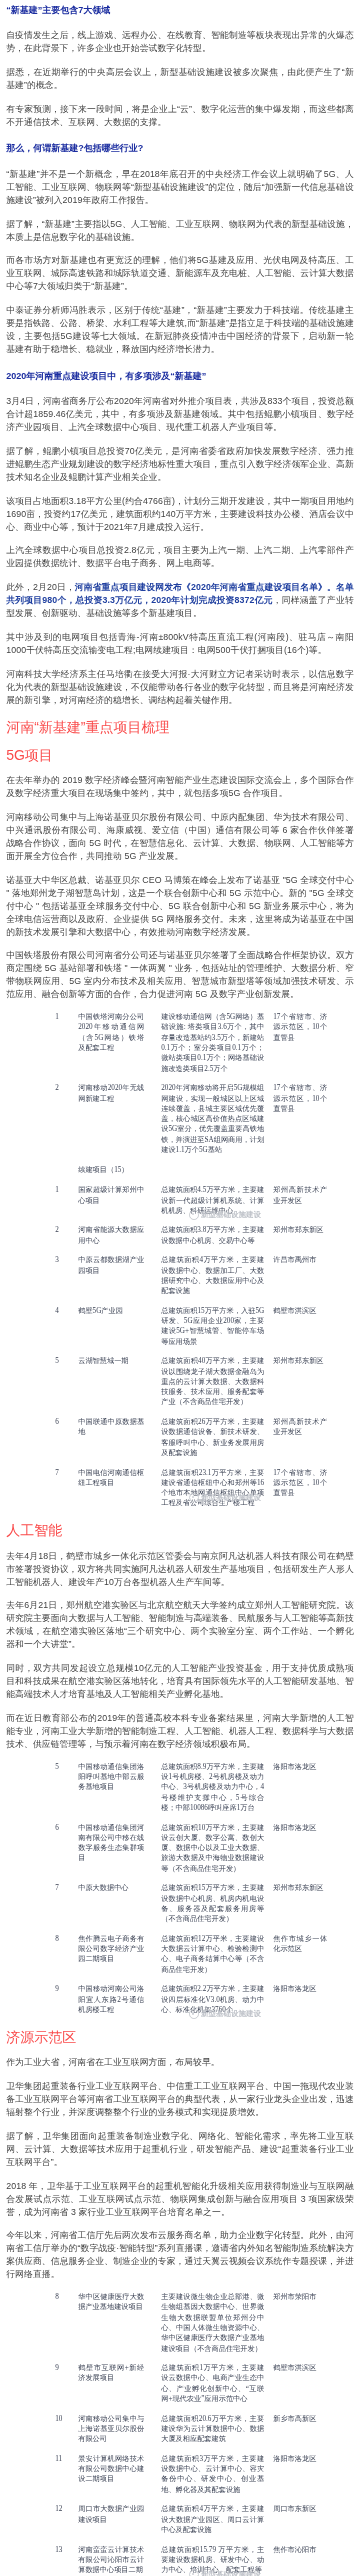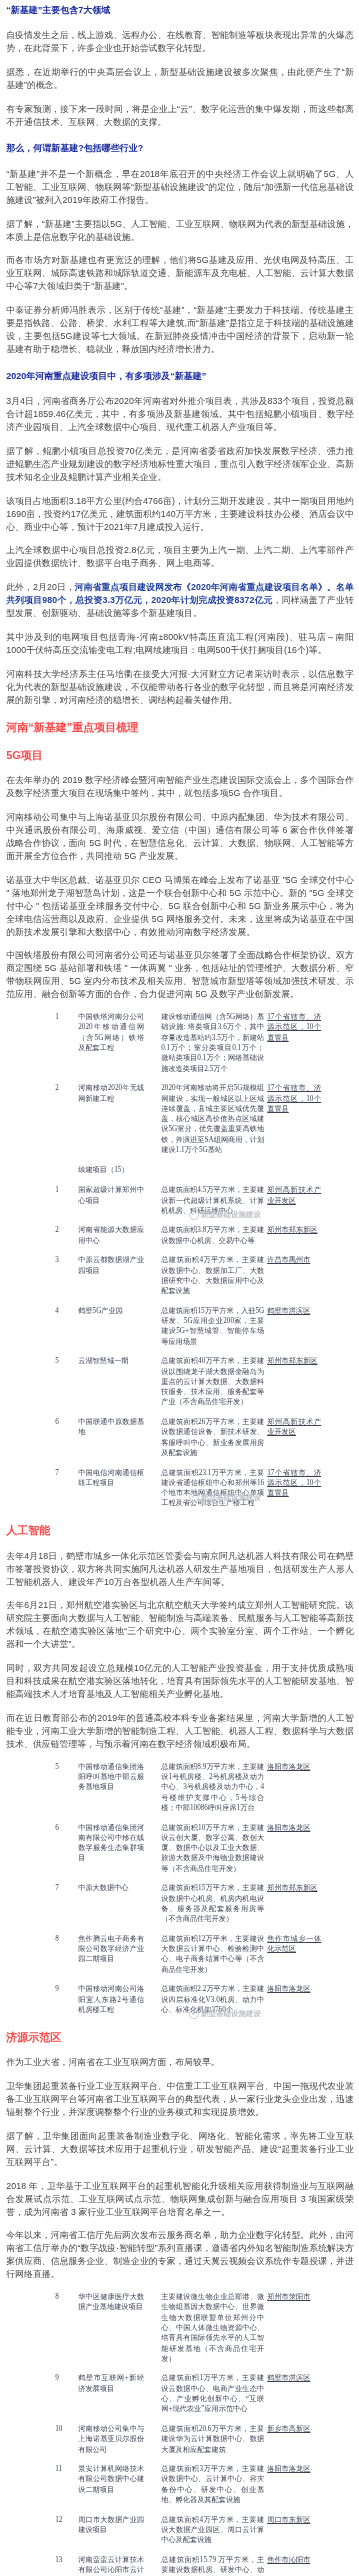--- a/index.html
+++ b/index.html
@@ -20,24 +20,24 @@
     letter-spacing:0.1px;
   }
   .h-blue{
     font-weight:bold;
     color:#1b2da0;
     margin:13.4px 0 12.4px 0;
     font-size:9px;
   }
   .h-blue:first-child{margin-top:0;}
   .h-red{
-    font-weight:bold;
+    font-weight:normal;
     color:#fa4b4b;
     margin:14.4px 0 12.4px 0;
-    font-size:11px;
+    font-size:14px;
   }
   .hl{
     color:#2040a0;
     font-weight:bold;
   }
   
   .tfrag{
     font-family:"Liberation Serif","DejaVu Serif",serif;
     font-size:7.2px;
     line-height:10.3px;
@@ -51,26 +51,25 @@
   }
   .tnum{flex:0 0 23px;}
   .tname{
     flex:0 0 66px;
     text-align:justify;
     margin-right:17px;
   }
   .tdesc{
     flex:0 0 103px;
     text-align:justify;
-    margin-right:3px;
+    margin-right:9px;
   }
   .tloc{
     flex:0 0 54px;
     text-align:justify;
-    text-decoration:underline;
   }
   .tcat{
     margin:5.2px 0 10.3px 72px;
   }
   
   .twm{
     position:absolute;
     left:112px;
     top:25px;
     display:flex;
@@ -236,21 +235,21 @@
     <div class="h-red">济源示范区</div>
     <p class="para"><span>作为工业大省，河南省在工业互联网方面，布局较早。</span></p>
     <p class="para"><span>卫华集团起重装备行业工业互联网平台、中信重工工业互联网平台、中国一拖现代农业装备工业互联网平台等河南省工业互联网平台的典型代表，从一家行业龙头企业出发，迅速辐射整个行业，并深度调整整个行业的业务模式和实现提质增效。</span></p>
     <p class="para"><span>据了解，卫华集团面向起重装备制造业数字化、网络化、智能化需求，率先将工业互联网、云计算、大数据等技术应用于起重机行业，研发智能产品、建设“起重装备行业工业互联网平台”。</span></p>
     <p class="para"><span>2018 年，卫华基于工业互联网平台的起重机智能化升级相关应用获得制造业与互联网融合发展试点示范、工业互联网试点示范、物联网集成创新与融合应用项目 3 项国家级荣誉，成为河南省 3 家行业工业互联网平台培育名单之一。</span></p>
     <p class="para"><span>今年以来，河南省工信厅先后两次发布云服务商名单，助力企业数字化转型。此外，由河南省工信厅举办的“数字战疫·智能转型”系列直播课，邀请省内外知名智能制造系统解决方案供应商、信息服务企业、制造企业的专家，通过天翼云视频会议系统作专题授课，并进行网络直播。</span></p>
     <div class="tfrag">
       <div class="trow">
         <div class="tnum">8</div>
         <div class="tname">华中区健康医疗大数据产业基地建设项目</div>
-        <div class="tdesc">主要建设微生物企业总部港、微生物组基因大数据中心、世界微生物大数据联盟单位郑州分中心、中国人体微生物资源中心、培育具有国际领先水平的人工智能研发基地（不含商品住宅开发）</div>
+        <div class="tdesc">主要建设微生物企业总部港、微生物组基因大数据中心、世界微生物大数据联盟单位郑州分中心、中国人体微生物资源中心、华中区健康医疗大数据产业基地建设项目（不含商品住宅开发）</div>
         <div class="tloc">郑州市荥阳市</div>
       </div>
       <div class="trow">
         <div class="tnum">9</div>
         <div class="tname">鹤壁市互联网+新经济发展项目</div>
         <div class="tdesc">总建筑面积1万平方米，主要建设云数据中心、电商产业生态中心、产业孵化创新中心、“互联网+现代农业”应用示范中心</div>
         <div class="tloc">鹤壁市淇滨区</div>
       </div>
       <div class="trow">
         <div class="tnum">10</div>

